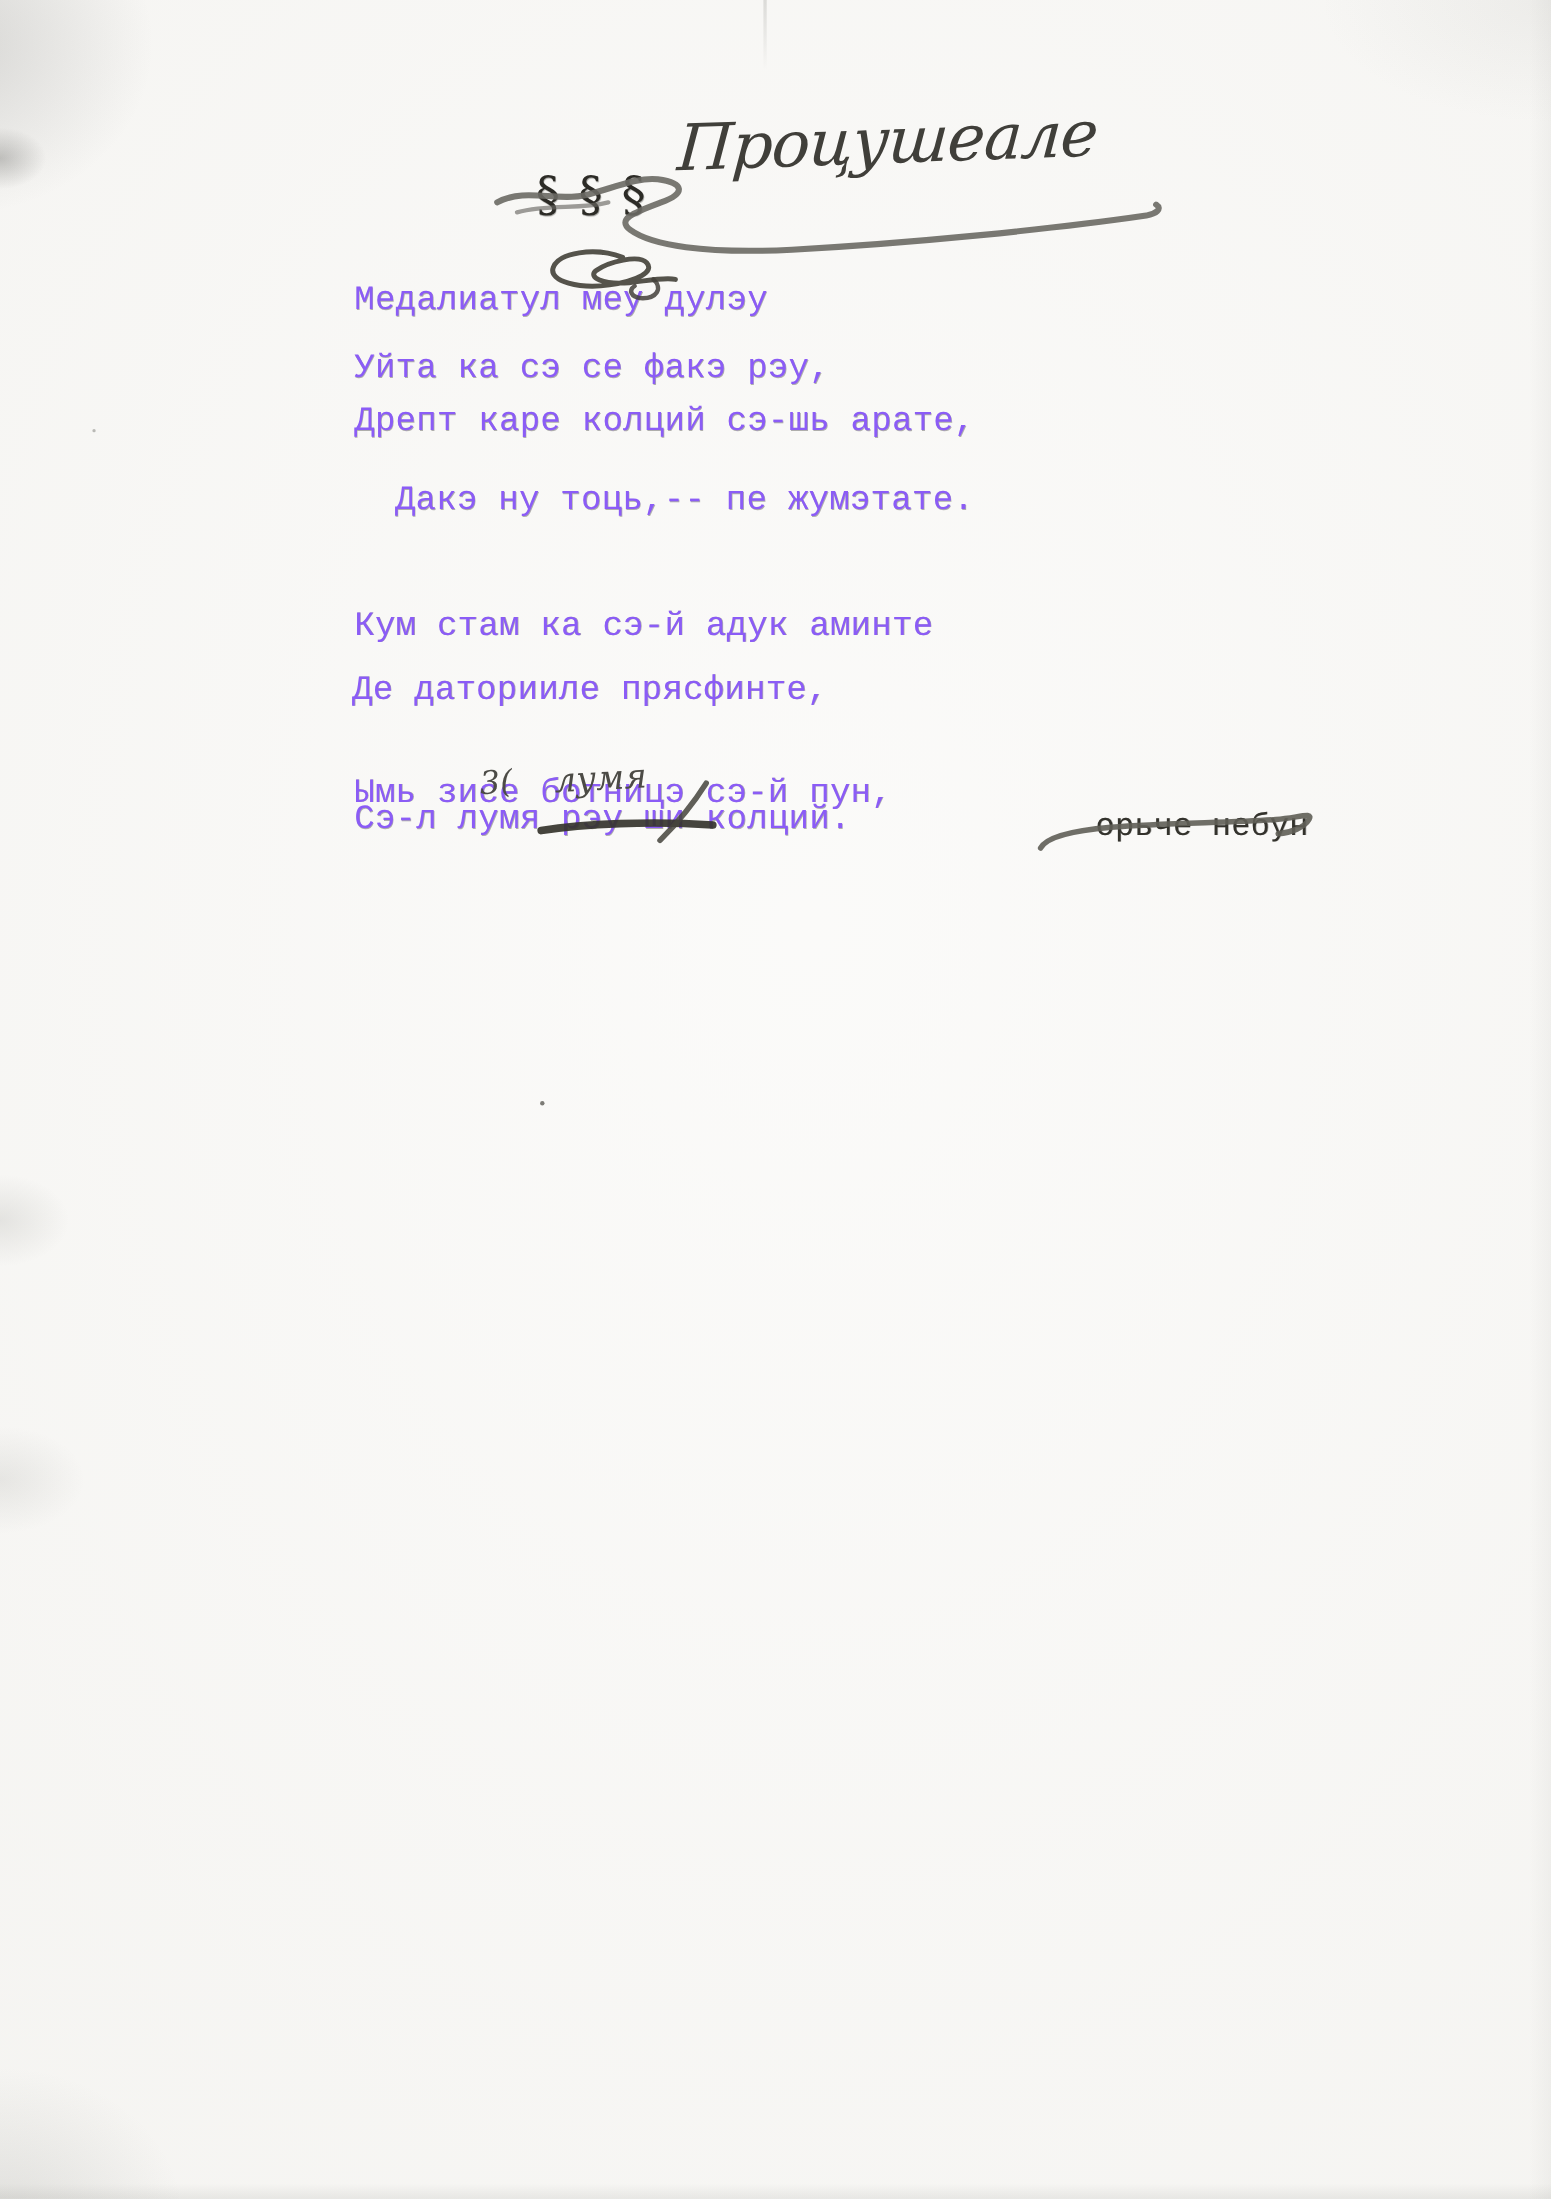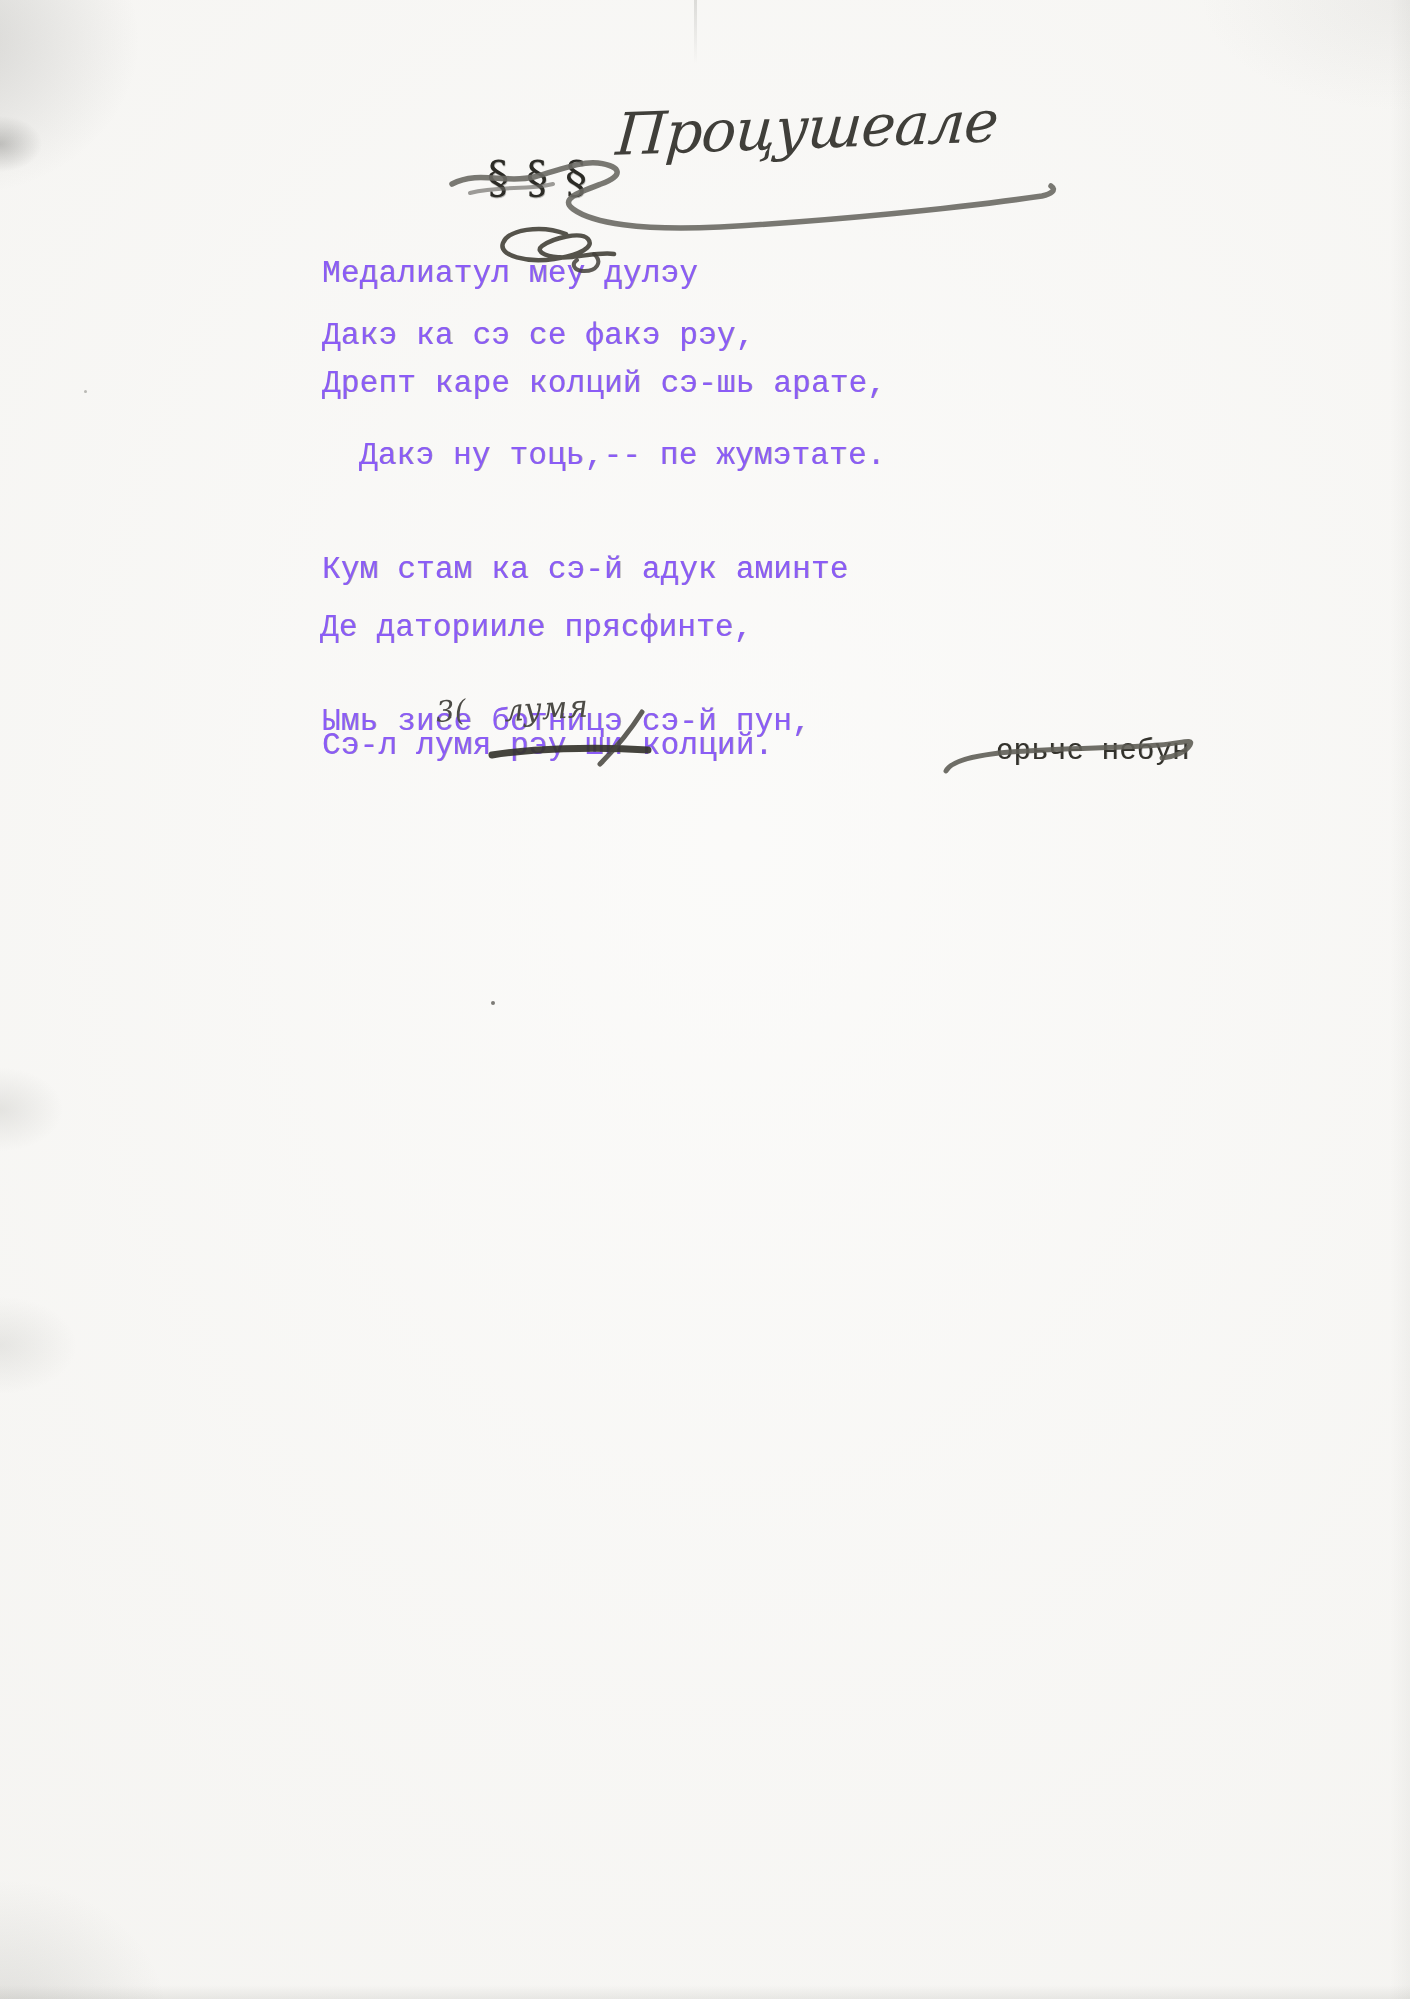--- a/index.html
+++ b/index.html
@@ -63,21 +63,21 @@
 <body>
 
 <div class="paper"></div>
 <div class="crease"></div>
 
 <div class="section-marks">§§§</div>
 
 <div class="hand hand-title">Процушеале</div>
 
 <div class="typed" style="left:322px;top:254px;">Медалиатул меу дулэу</div>
-<div class="typed" style="left:322px;top:316px;">Дакэ ка сэ се факэ рэу,</div>
+<div class="typed" style="left:322px;top:316px;">Уйта ка сэ се факэ рэу,</div>
 <div class="typed" style="left:322px;top:364px;text-align:center;">Дрепт каре колций сэ-шь арате,</div>
 <div class="typed" style="left:322px;top:436px;margin-left:37px;">Дакэ ну тоць,-- пе жумэтате.</div>
 
 <div class="typed" style="left:322px;top:550px;">Кум стам ка сэ-й адук аминте</div>
 <div class="typed" style="left:320px;top:608px;">Де даторииле прясфинте,</div>
 <div class="typed" style="left:322px;top:702px;">Ымь зисе ботницэ сэ-й пун,</div>
 <div class="typed" style="left:322px;top:726px;"><span>Сэ-л лумя </span><span>рэу ши</span><span> колций.</span></div>
 
 <div class="hand hand-caret">3(</div>
 <div class="hand hand-word">лумя</div>

